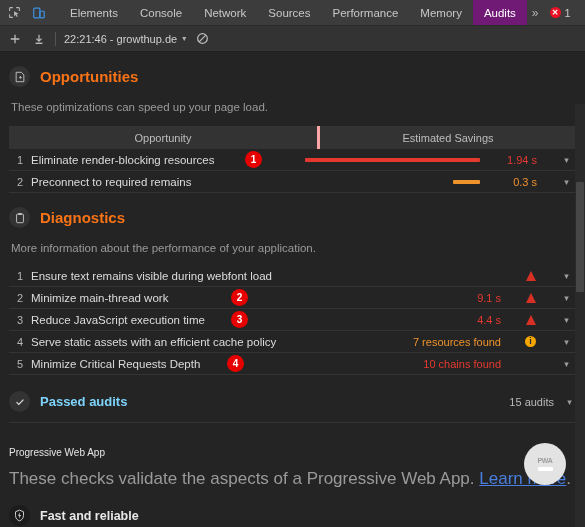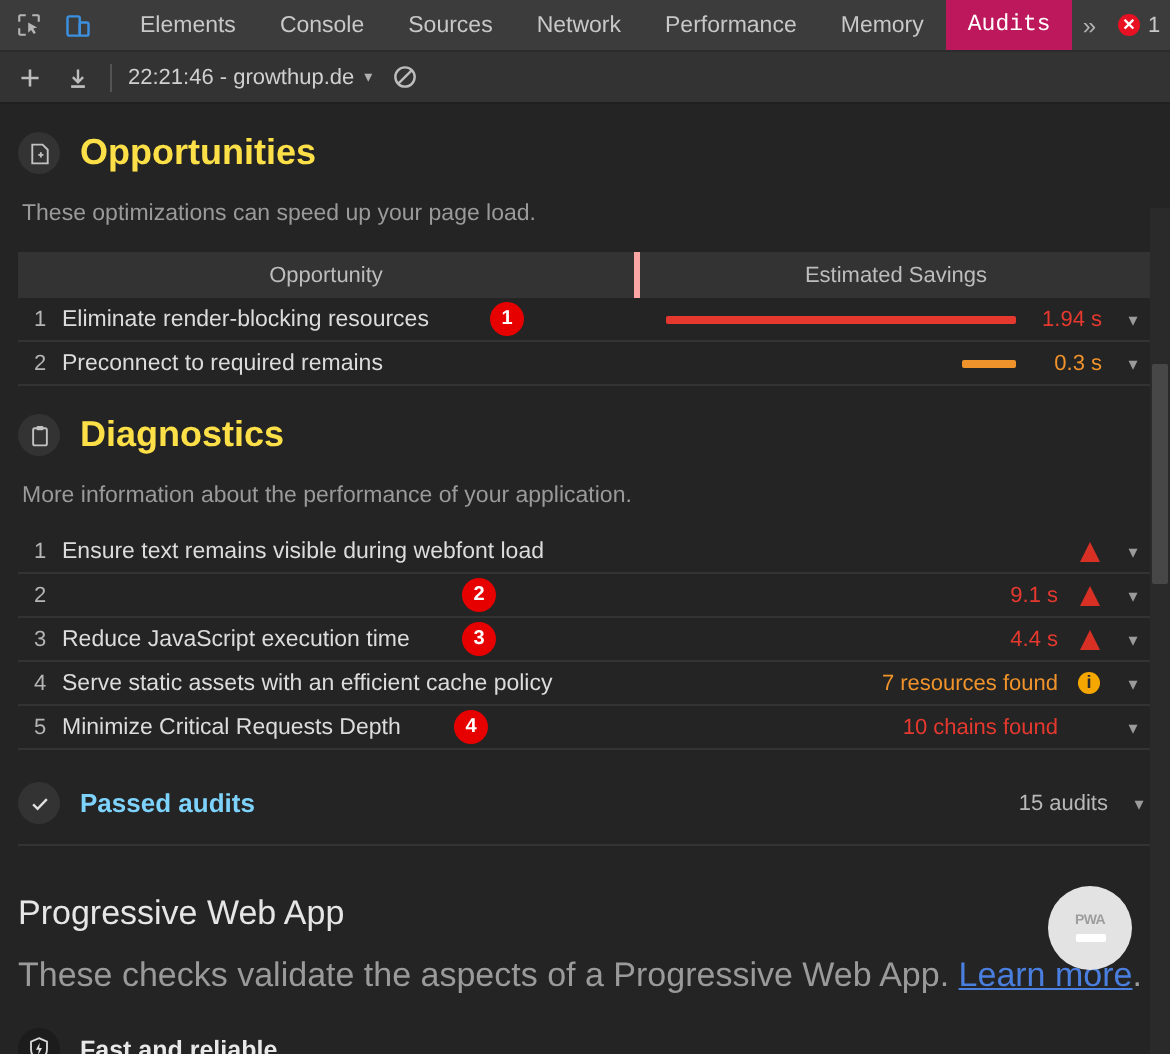--- a/index.html
+++ b/index.html
@@ -17,21 +17,21 @@
     display: flex; align-items: stretch; border-bottom: 1px solid #2b2b2b;
   }
   .tb-icons { display: flex; align-items: center; padding: 0 2px 0 6px; gap: 7px; }
   .tb-icon { width: 17px; height: 17px; display: flex; align-items: center; justify-content: center; cursor: pointer; }
   .vdiv { width: 1px; background: #545454; margin: 5px 5px; }
   .tabs { display: flex; align-items: stretch; flex: 1; }
   .tab {
     display: flex; align-items: center; padding: 0 11px; font-size: 11.5px;
     color: #c8c8c8; cursor: pointer; white-space: nowrap;
   }
-  .tab.active { background: #be185d; color: #ffffff; font-family: Liberation Mono, monospace; }
+  .tab.active { background: #701a75; color: #ffffff; }
   .tb-right { display: flex; align-items: center; padding-right: 5px; gap: 2px; }
   .chev-more { color: #b4b4b4; font-size: 12px; padding: 0 5px; cursor: pointer; letter-spacing: -1px; }
   .errbadge { display: flex; align-items: center; gap: 4px; padding: 0 5px; cursor: pointer; }
   .errdot {
     width: 11px; height: 11px; border-radius: 50%; background: #e81123;
     display: flex; align-items: center; justify-content: center;
     font-size: 8px; color: #fff; line-height: 1; font-weight: bold;
   }
   .errcount { font-size: 11px; color: #c8c8c8; }
   .kebab { display: flex; flex-direction: column; gap: 2px; padding: 0 7px; cursor: pointer; }
@@ -49,37 +49,37 @@
   .caret-dn { font-size: 8px; color: #b0b0b0; }
 
   
   .content { flex: 1; overflow: hidden; position: relative; background: #242424; padding: 0 9px; }
 
   .section-head { display: flex; align-items: center; gap: 10px; margin-top: 14px; }
   .sec-ico {
     width: 21px; height: 21px; border-radius: 50%; background: #333333;
     display: flex; align-items: center; justify-content: center; flex: none;
   }
-  .sec-title { font-size: 18px; font-weight: bold; color: #fde047; }
+  .sec-title { font-size: 15px; font-weight: bold; color: #f97316; }
   .sec-desc { font-size: 11.5px; color: #9a9a9a; margin-top: 14px; margin-left: 2px; }
 
   
   .tbl { margin-top: 13px; }
   .tbl-head { display: flex; background: #333333; height: 23px; align-items: stretch; }
   .th { font-size: 11px; color: #bdbdbd; display: flex; align-items: center; justify-content: center; }
   .th-opp { width: 308px; }
   .th-sav { flex: 1; border-left: 3px solid #fca5a5; }
 
   .row {
     display: flex; align-items: center; height: 22px;
     border-bottom: 1px solid #333333; position: relative;
   }
   .row .idx { width: 22px; font-size: 11px; color: #b5b5b5; text-align: center; flex: none; }
   .row .rtitle { font-size: 11.5px; color: #dcdcdc; white-space: nowrap; }
-  .row .rright { margin-left: auto; display: flex; align-items: center; gap: 9px; padding-right: 3px; justify-content: space-between; }
+  .row .rright { margin-left: auto; display: flex; align-items: center; gap: 23px; padding-right: 3px; justify-content: space-between; }
   .barwrap { width: 175px; display: flex; justify-content: flex-end; align-items: center; }
   .bar { height: 4px; border-radius: 1px; }
   .rval { font-size: 11px; min-width: 34px; text-align: right; }
   .chev { color: #9b9b9b; font-size: 9px; width: 13px; text-align: center; cursor: pointer; }
 
   .warn-tri {
     width: 0; height: 0; border-left: 5.5px solid transparent; border-right: 5.5px solid transparent;
     border-bottom: 10px solid #d93025; position: relative;
   }
   .info-dot {
@@ -101,21 +101,21 @@
   .passed {
     display: flex; align-items: center; gap: 10px; margin-top: 16px;
     border-bottom: 1px solid #333333; padding-bottom: 10px;
   }
   .passed .ptitle { font-size: 13px; font-weight: bold; color: #7dd3fc; }
   .passed .pright { margin-left: auto; display: flex; align-items: center; gap: 9px; }
   .paudits { font-size: 11px; color: #b8b8b8; }
 
   
   .pwa-wrap { margin-top: 18px; position: relative; }
-  .pwa-title { font-size: 17px; color: #e6e6e6; margin-top: 24px; }
+  .pwa-title { font-size: 10px; color: #e6e6e6; margin-top: 24px; }
   .pwa-desc { font-size: 17px; color: #9a9a9a; margin-top: 11px; }
   .pwa-desc a { color: #4a7fe0; text-decoration: underline; }
   .pwa-badge {
     position: absolute; right: 10px; top: -4px; width: 42px; height: 42px;
     border-radius: 50%; background: #e3e3e3;
     display: flex; flex-direction: column; align-items: center; justify-content: center; gap: 3px;
   }
   .pwa-badge .ptxt { font-size: 7px; color: #9e9e9e; font-weight: bold; letter-spacing: -0.3px; }
   .pwa-badge .pbar { width: 15px; height: 4px; background: #fff; border-radius: 1px; }
 
@@ -147,22 +147,22 @@
         <svg width="14" height="14" viewBox="0 0 16 16">
           <rect x="2" y="2.5" width="7" height="11" rx="1" stroke="#3b90df" stroke-width="1.4" fill="none"></rect>
           <rect x="9" y="6" width="5" height="7.5" rx="1" stroke="#3b90df" stroke-width="1.4" fill="none"></rect>
         </svg>
       </div>
     </div>
     <div class="vdiv"></div>
     <div class="tabs">
       <div class="tab">Elements</div>
       <div class="tab">Console</div>
+      <div class="tab">Network</div>
       <div class="tab">Sources</div>
-      <div class="tab">Network</div>
       <div class="tab">Performance</div>
       <div class="tab">Memory</div>
       <div class="tab active">Audits</div>
     </div>
     <div class="tb-right">
       <div class="chev-more">»</div>
       <div class="errbadge">
         <span class="errdot">✕</span>
         <span class="errcount">1</span>
       </div>
@@ -265,20 +265,21 @@
           <span class="rval" id="val-dia-0"></span>
           <span class="ico-slot">
               <span class="warn-tri"></span>
             </span>
           <span class="chev">▾</span>
         </span>
       </div>
 
       <div class="row">
         <span class="idx">2</span>
+        <span class="rtitle">Minimize main-thread work</span>
         <span class="marker" style="left:222px;">2</span>
         <span class="rright">
           <span class="rval" id="val-dia-1" style="color: rgb(229, 57, 47);">9.1 s</span>
           <span class="ico-slot">
               <span class="warn-tri"></span>
             </span>
           <span class="chev">▾</span>
         </span>
       </div>
 

